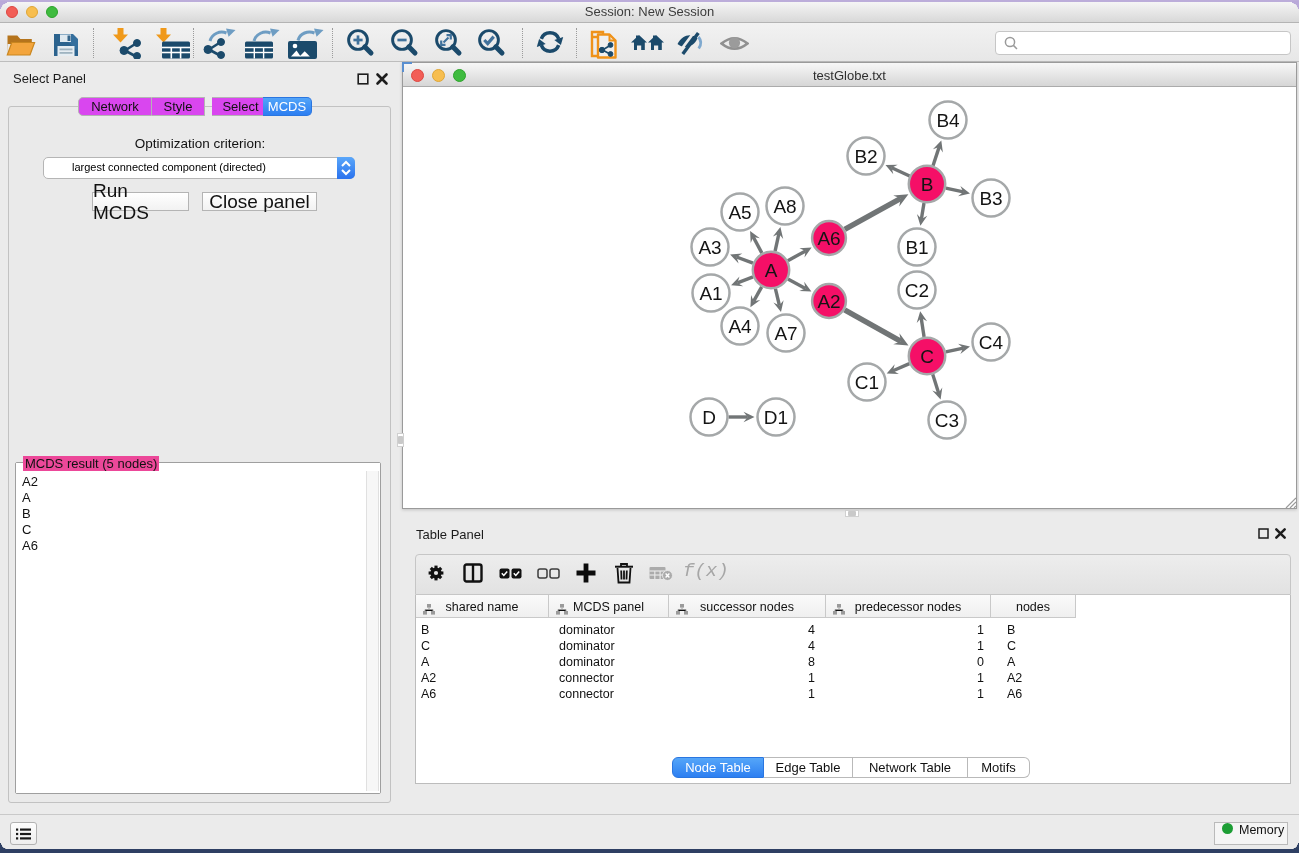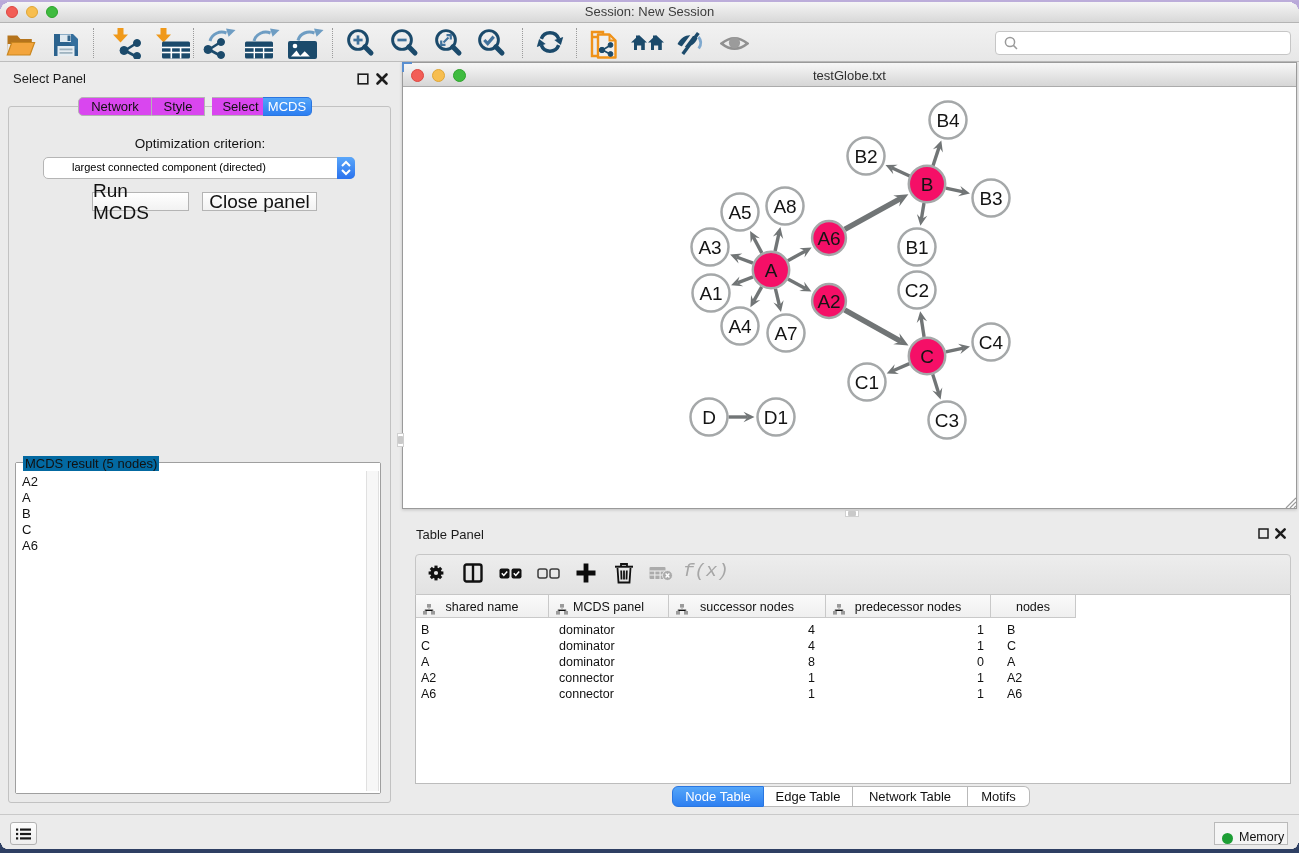--- a/index.html
+++ b/index.html
@@ -2,21 +2,21 @@
 <html><head><meta charset="utf-8">
 <style>
 *{margin:0;padding:0;box-sizing:border-box}
 html,body{width:1299px;height:853px;overflow:hidden}
 body{font-family:"Liberation Sans",sans-serif;background:#ebebeb;position:relative;color:#1a1a1a}
 .abs{position:absolute}
 .ttl-dot{position:absolute;top:6px;width:12px;height:12px;border-radius:50%}
 .sep{position:absolute;top:28px;height:30px;width:0;border-left:1px dotted #9b9b9b}
 .tab{position:absolute;top:97px;height:19px;background:#d946ef;border:1px solid #b4b4b4;font-size:13px;color:#111;display:flex;align-items:center;justify-content:center}
 .btn{position:absolute;background:linear-gradient(#ffffff,#f2f2f2);border:1px solid #b4b4b4;border-radius:0;font-size:19px;color:#111;display:flex;align-items:center;justify-content:center}
-.btab{position:absolute;top:786px;height:21px;background:#fff;border:1px solid #b9b9b9;font-size:13px;color:#111;display:flex;align-items:center;justify-content:center}
+.btab{position:absolute;top:757px;height:21px;background:#fff;border:1px solid #b9b9b9;font-size:13px;color:#111;display:flex;align-items:center;justify-content:center}
 .hdrcell{position:absolute;top:0;height:23px;background:linear-gradient(#fafafa,#efefef);border-right:1px solid #c9c9c9;display:flex;align-items:center;justify-content:center;font-size:12.5px;color:#111}
 .rowtxt{position:absolute;font-size:12.5px;color:#111;height:16px;line-height:16px}
 </style></head>
 <body>
 
 <div class="abs" style="left:0;top:0;width:1299px;height:2px;background:#bcadda"></div>
 <div class="abs" style="left:0;top:2px;width:1299px;height:21px;background:linear-gradient(#f5f5f5,#d8d8d8);border-bottom:1px solid #b4b4b4"></div>
 <div class="ttl-dot" style="left:6px;background:#f25e57;border:1px solid #dd4741"></div>
 <div class="ttl-dot" style="left:26px;background:#f7be4f;border:1px solid #dfa636"></div>
 <div class="ttl-dot" style="left:46px;background:#3fbb3f;border:1px solid #2da32c"></div>
@@ -183,21 +183,21 @@
 <svg class="abs" style="left:339px;top:160px" width="14" height="16" viewBox="0 0 14 16">
  <path d="M3,6 L7,2 L11,6" fill="none" stroke="#fff" stroke-width="2"></path>
  <path d="M3,10 L7,14 L11,10" fill="none" stroke="#fff" stroke-width="2"></path>
 </svg>
 <div class="abs" style="left:72px;top:161px;font-size:11px;color:#000000">largest connected component (directed)</div>
 <div class="btn" style="left:92px;top:192px;width:97px;height:19px">Run MCDS</div>
 <div class="btn" style="left:202px;top:192px;width:115px;height:19px">Close panel</div>
 
 <div class="abs" style="left:15px;top:462px;width:366px;height:332px;border:1px solid #9f9f9f;border-radius:2px"></div>
 <div class="abs" style="left:16px;top:463px;width:364px;height:330px;background:#fff"></div>
-<div class="abs" style="left:23px;top:456px;background:#0369a1;padding:0 2px;font-size:13px;color:#111">MCDS result (5 nodes)</div>
+<div class="abs" style="left:23px;top:456px;background:#ec4899;padding:0 2px;font-size:13px;color:#111">MCDS result (5 nodes)</div>
 <div class="abs" style="left:366px;top:471px;width:13px;height:320px;background:#f7f7f7;border-left:1px solid #e0e0e0;border-right:1px solid #e0e0e0"></div>
 <div class="abs" style="left:22px;top:474px;font-size:13px;line-height:16px;color:#111">A2<br>A<br>B<br>C<br>A6</div>
 
 <div class="abs" style="left:402px;top:62px;width:895px;height:447px;background:#fff;border:1px solid #9a9a9a;box-shadow:0 1px 3px rgba(0,0,0,0.18)"></div>
 <div class="abs" style="left:403px;top:63px;width:893px;height:24px;background:linear-gradient(#f7f7f7,#d6d6d6);border-bottom:1px solid #ababab;border-radius:3px 3px 0 0"></div>
 <div class="abs" style="left:402px;top:62px;width:2px;height:10px;background:#5a8fd0"></div>
 <div class="abs" style="left:402px;top:62px;width:10px;height:2px;background:#5a8fd0"></div>
 <div class="abs" style="left:411px;top:69px;width:13px;height:13px;border-radius:50%;background:#f25e57;border:1px solid #dd4741"></div>
 <div class="abs" style="left:432px;top:69px;width:13px;height:13px;border-radius:50%;background:#f7be4f;border:1px solid #dfa636"></div>
 <div class="abs" style="left:453px;top:69px;width:13px;height:13px;border-radius:50%;background:#3fbb3f;border:1px solid #2da32c"></div>
@@ -456,17 +456,17 @@
 <svg class="abs" style="left:16px;top:828px" width="15" height="12" viewBox="0 0 15 12">
  <g fill="#1a1a1a">
       <rect x="0" y="0.5" width="2.2" height="2.2"></rect>
       <rect x="0" y="4.9" width="2.2" height="2.2"></rect>
       <rect x="0" y="9.3" width="2.2" height="2.2"></rect>
  <rect x="4" y="0.5" width="11" height="2.2"></rect>
       <rect x="4" y="4.9" width="11" height="2.2"></rect>
       <rect x="4" y="9.3" width="11" height="2.2"></rect>
     </g>
 </svg>
-<div class="abs" style="left:1214px;top:822px;width:74px;height:23px;background:#f5f5f5;border:1px solid #bababa;display:flex;align-items:flex-end;font-size:12.5px;color:#111"><span style="width:11px;height:11px;border-radius:50%;background:#1d9e35;margin:0 6px 0 7px"></span>Memory</div>
+<div class="abs" style="left:1214px;top:822px;width:74px;height:23px;background:#f5f5f5;border:1px solid #bababa;display:flex;align-items:flex-start;font-size:12.5px;color:#111"><span style="width:11px;height:11px;border-radius:50%;background:#1d9e35;margin:0 6px 0 7px"></span>Memory</div>
 
 <div class="abs" style="left:0;top:849px;width:1299px;height:4px;background:#2e3f63"></div>
 <div class="abs" style="left:0;top:843px;width:7px;height:7px;background:radial-gradient(circle at 100% 0%, rgba(0,0,0,0) 0 5.6px, #2e3f63 6px)"></div>
 <div class="abs" style="left:1292px;top:843px;width:7px;height:7px;background:radial-gradient(circle at 0% 0%, rgba(0,0,0,0) 0 5.6px, #2e3f63 6px)"></div>
 
 </body></html>

